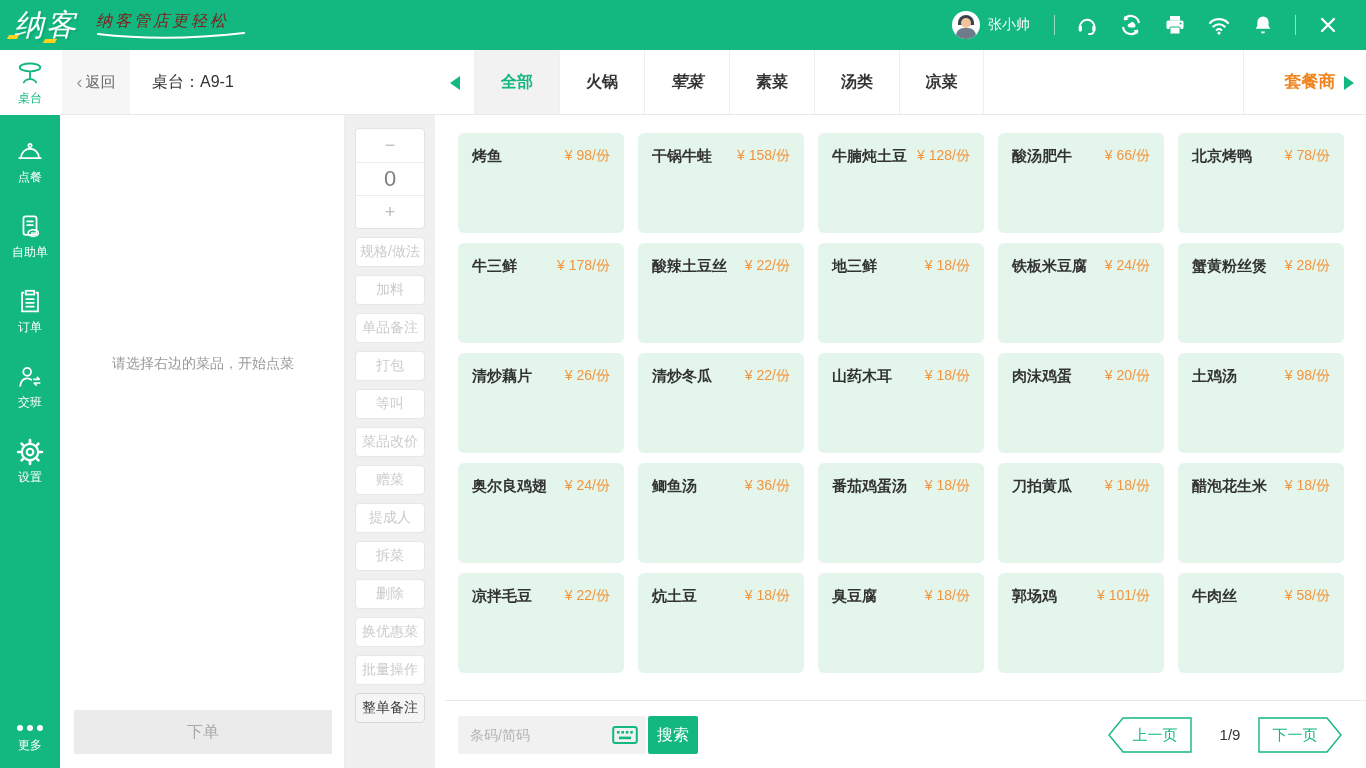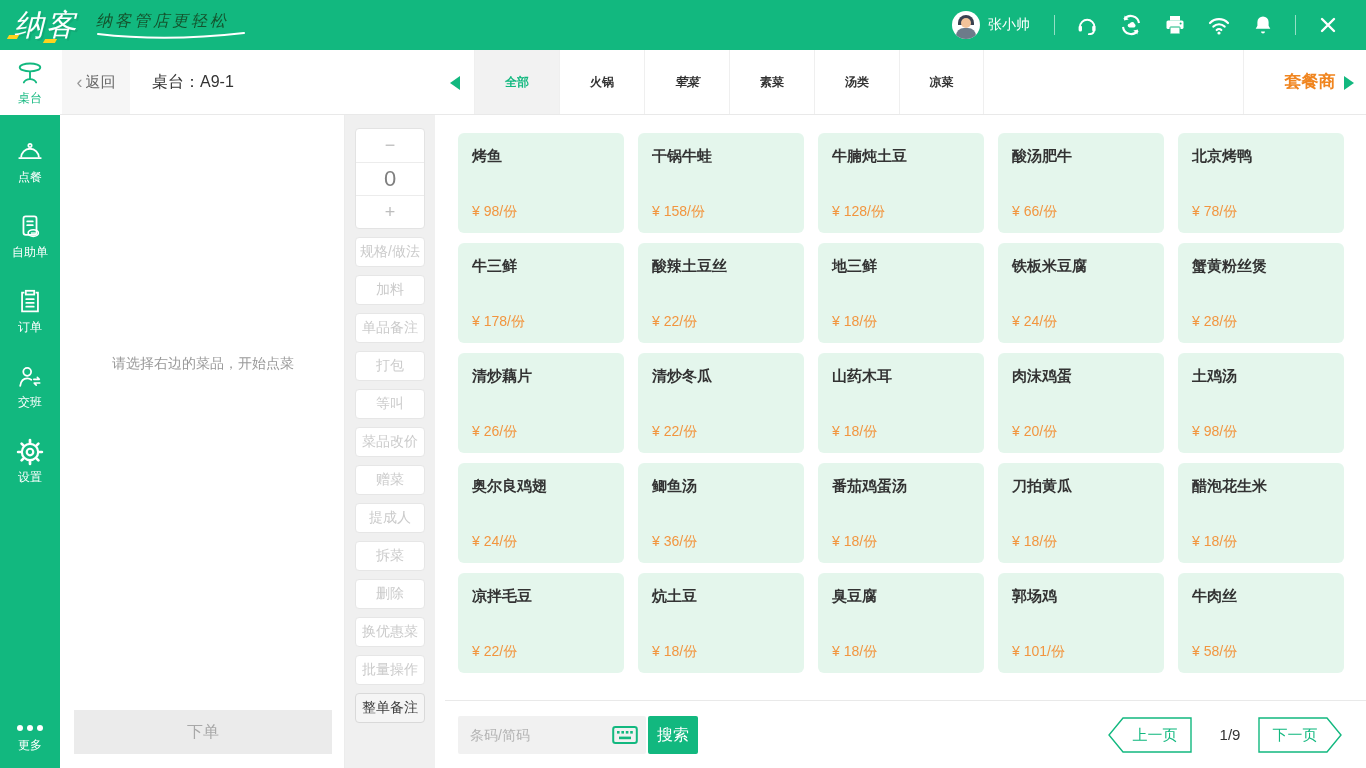--- a/index.html
+++ b/index.html
@@ -7,21 +7,21 @@
   html,body { width:1366px; height:768px; overflow:hidden; }
   body { font-family:"Liberation Sans","DejaVu Sans",sans-serif; background:#fff; position:relative; }
 
   
   .topbar { position:absolute; left:0; top:0; width:1366px; height:50px; background:#12b87f; display:flex; align-items:center; }
   .brand { position:relative; margin-left:14px; display:flex; align-items:flex-end; }
   .brand-text { color:#fff; font-size:30px; font-weight:normal; font-style:italic; letter-spacing:2px; line-height:36px; text-shadow:2px 2px 0 rgba(0,0,0,0.08); }
   .brand-accent { position:absolute; left:-6px; bottom:4px; width:10px; height:4px; background:#ffd21e; transform:skewX(-30deg); }
   .brand-accent2 { position:absolute; left:30px; bottom:0px; width:12px; height:4px; background:#ffd21e; transform:skewX(-30deg); }
   .slogan-wrap { margin-left:18px; position:relative; padding-bottom:8px; }
-  .slogan { color:#14532d; font-size:16px; font-style:italic; letter-spacing:3px; }
+  .slogan { color:#7f1d1d; font-size:16px; font-style:italic; letter-spacing:3px; }
   .slogan-swoosh { position:absolute; left:0; bottom:0; }
   .topbar-right { margin-left:auto; display:flex; align-items:center; margin-right:16px; }
   .avatar { width:28px; height:28px; border-radius:50%; background:#fff; position:relative; overflow:hidden; flex:0 0 auto; }
   .avatar .hair { position:absolute; left:6px; top:4px; width:16px; height:10px; border-radius:8px 8px 0 0; background:#3a4150; }
   .avatar .face { position:absolute; left:9px; top:7px; width:10px; height:10px; border-radius:50%; background:#f3c39a; }
   .avatar .body { position:absolute; left:4px; top:17px; width:20px; height:12px; border-radius:8px 8px 0 0; background:#6d7b8a; }
   .username { color:#fff; font-size:14px; margin:0 14px 0 8px; }
   .tb-sep { width:1px; height:20px; background:rgba(255,255,255,0.55); margin:0 10px; }
   .tb-icon { width:24px; height:24px; margin:0 10px; display:flex; align-items:center; justify-content:center; cursor:pointer; color:#fff; }
 
@@ -37,21 +37,21 @@
   .dots { display:flex; justify-content:center; gap:4px; margin-bottom:6px; }
   .dots i { width:6px; height:6px; border-radius:50%; background:#fff; }
 
   
   .header { position:absolute; left:60px; top:50px; width:1306px; height:65px; background:#fff; border-bottom:1px solid #e9e9e9; }
   .back-btn { position:absolute; left:2px; top:0; width:68px; height:64px; background:#f6f6f6; color:#666; font-size:15px; display:flex; align-items:center; justify-content:center; cursor:pointer; }
   .back-btn .chev { color:#999; font-size:18px; margin-right:3px; line-height:1; }
   .table-title { position:absolute; left:92px; top:0; height:64px; line-height:64px; font-size:16px; color:#333; }
   .cat-prev { position:absolute; left:390px; top:26px; width:0; height:0; border-top:7px solid transparent; border-bottom:7px solid transparent; border-right:10px solid #12b87f; cursor:pointer; }
   .cat-next { position:absolute; left:1284px; top:26px; width:0; height:0; border-top:7px solid transparent; border-bottom:7px solid transparent; border-left:10px solid #12b87f; cursor:pointer; }
-  .tab { position:absolute; top:0; width:85px; height:64px; line-height:64px; text-align:center; font-size:12px; font-weight:bold; color:#333; border-left:1px solid #efefef; cursor:pointer; background:#fff; }
+  .tab { position:absolute; top:0; width:85px; height:64px; line-height:64px; text-align:center; font-size:16px; font-weight:bold; color:#333; border-left:1px solid #efefef; cursor:pointer; background:#fff; }
   .tab.t0 { left:414px; } .tab.t1 { left:499px; } .tab.t2 { left:584px;font-style:italic; } .tab.t3 { left:669px; } .tab.t4 { left:754px; } .tab.t5 { left:839px; border-right:1px solid #efefef; }
   .tab.active { background:#f2f2f2; color:#12b87f; }
   .tab-special { position:absolute; left:1183px; top:0; width:98px; height:64px; line-height:64px; text-align:center; font-size:17px; font-weight:bold; color:#f0851f; border-left:1px solid #efefef; cursor:pointer;padding-left:35px; }
 
   
   .order-panel { position:absolute; left:62px; top:115px; width:283px; height:653px; background:#fff; border-right:1px solid #ececec; }
   .order-hint { position:absolute; left:0; top:240px; width:100%; text-align:center; color:#999; font-size:14px; }
   .submit-btn { position:absolute; left:12px; right:12px; bottom:14px; height:44px; background:#ebebeb; border-radius:0; color:#a8a8a8; font-size:16px; display:flex; align-items:center; justify-content:center; cursor:pointer; }
 
   
@@ -59,21 +59,21 @@
   .stepper { background:#fff; border:1px solid #e3e3e3; border-radius:4px; }
   .stepper .cell { height:33px; display:flex; align-items:center; justify-content:center; font-size:18px; color:#bdbdbd; cursor:pointer; }
   .stepper .cell + .cell { border-top:1px solid #ececec; }
   .stepper .val { font-size:22px; color:#7f7f7f; cursor:default; }
   .act-btn { margin-top:8px; height:30px; background:#fff; border:1px solid #e6e6e6; border-radius:4px; display:flex; align-items:center; justify-content:center; font-size:14px; color:#cbcbcb; cursor:pointer; white-space:nowrap; }
   .act-btn.enabled { background:#f5f5f5; border-color:#d9d9d9; color:#3d3d3d; }
 
   
   .main { position:absolute; left:435px; top:115px; width:931px; height:653px; background:#fff; }
   .dish-grid { position:absolute; left:23px; top:18px; display:grid; grid-template-columns:repeat(5,166px); grid-auto-rows:100px; column-gap:14px; row-gap:10px; }
-  .dish-card { background:#e4f6ec; border-radius:6px; padding:14px 14px 12px 14px; display:flex; flex-direction:column; justify-content:space-between; cursor:pointer; }
+  .dish-card { background:#e4f6ec; border-radius:6px; padding:14px 14px 12px 14px; display:flex; flex-direction:row; justify-content:space-between; cursor:pointer; }
   .dish-name { font-size:15px; font-weight:bold; color:#333; }
   .dish-price { font-size:14px; color:#f2953f; }
 
   .hr-divider { position:absolute; left:10px; right:0; top:585px; height:1px; background:#e9e9e9; }
 
   
   .bottombar { position:absolute; left:0; top:586px; width:931px; height:67px; }
   .search-box { position:absolute; left:23px; top:15px; width:188px; height:38px; background:#f1f1f1; border-radius:2px; }
   .search-box input { position:absolute; left:0; top:0; width:100%; height:100%; background:transparent; border:none; outline:none; padding:0 40px 0 12px; font-size:14px; color:#333; font-family:inherit; }
   .search-box input::placeholder { color:#b3b3b3; }

